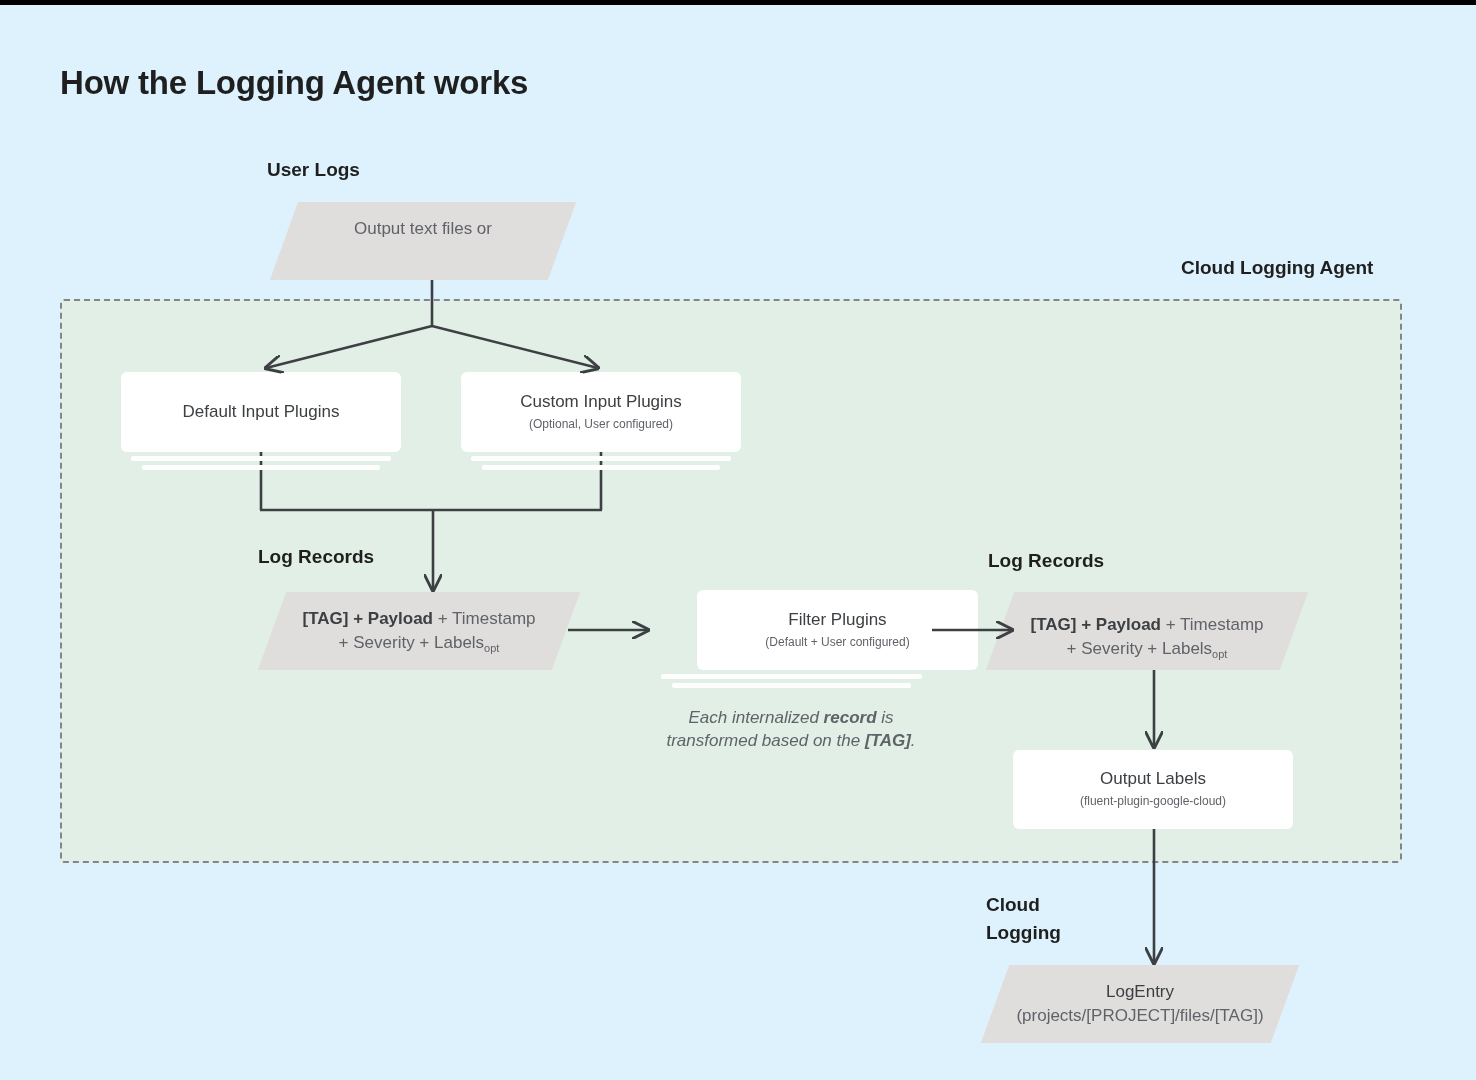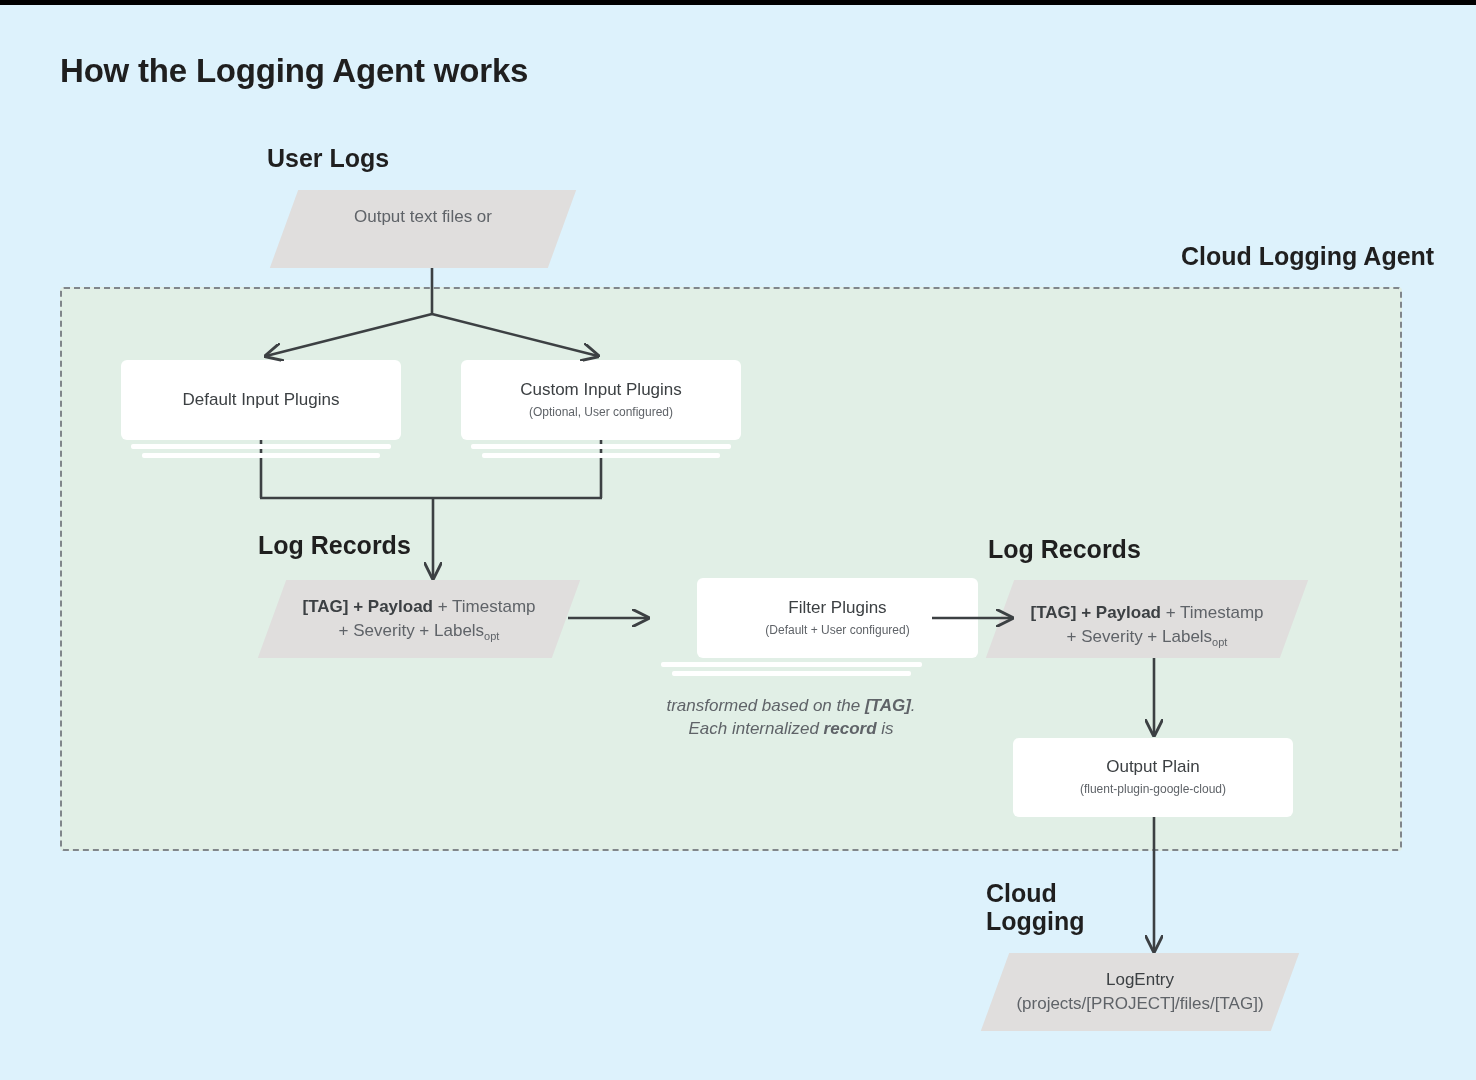--- a/index.html
+++ b/index.html
@@ -17,38 +17,38 @@
   }
   #topbar {
     position: absolute;
     left: 0; top: 0;
     width: 1476px;
     height: 5px;
     background: #000000;
   }
   #stage {
     position: absolute;
-    left: 0; top: 0;
+    left: 0; top: 12px;
     width: 1476px;
     height: 768px;
   }
   
   .title {
     position: absolute;
     left: 60px;
     top: 52px;
     font-size: 33px;
     font-weight: bold;
     color: #1f1f1f;
     letter-spacing: -0.2px;
     white-space: nowrap;
   }
   .zone-label {
     position: absolute;
-    font-size: 25px;
+    font-size: 19px;
     font-weight: bold;
     color: #1f1f1f;
     white-space: nowrap;
     line-height: 28px;
   }
   
   #agent-panel {
     position: absolute;
     left: 60px;
     top: 287px;
@@ -172,32 +172,32 @@
   </div>
 
   <div class="card" style="left:651px; top:578px; width:281px; height:80px;margin-left:46px;">
     <div class="c-title">Filter Plugins</div>
     <div class="c-sub">(Default + User configured)</div>
   </div>
   <div class="stack-l1" style="left:661px; top:662px; width:261px;"></div>
   <div class="stack-l2" style="left:672px; top:671px; width:239px;"></div>
 
   <div class="caption" style="left:641px; top:694px; width:300px;">
+    <div><span>Each internalized </span><b>record</b><span> is</span></div>
     <div><span>transformed based on the </span><b>[TAG]</b><span>.</span></div>
-    <div><span>Each internalized </span><b>record</b><span> is</span></div>
   </div>
 
   <div class="pgram" style="left:1000px; top:580px; width:294px; height:78px;"></div>
   <div class="pgram-text" style="left:996px; top:601px; width:302px;">
     <div><b>[TAG]</b><b> + </b><b>Payload</b><span> + Timestamp</span></div>
     <div><span>+ Severity + Labels</span><sub>opt</sub></div>
   </div>
 
   <div class="card" style="left:1013px; top:738px; width:280px; height:79px;">
-    <div class="c-title">Output Plain</div>
+    <div class="c-title">Output Labels</div>
     <div class="c-sub">(fluent-plugin-google-cloud)</div>
   </div>
 
   <div class="pgram" style="left:995px; top:953px; width:290px; height:78px;"></div>
   <div class="pgram-text" style="left:990px; top:968px; width:300px;">
     <div class="pgram-title">LogEntry</div>
     <div>(projects/[PROJECT]/files/[TAG])</div>
   </div>
 
   <svg id="connectors" viewBox="0 0 1476 1080" width="1476" height="1080">

